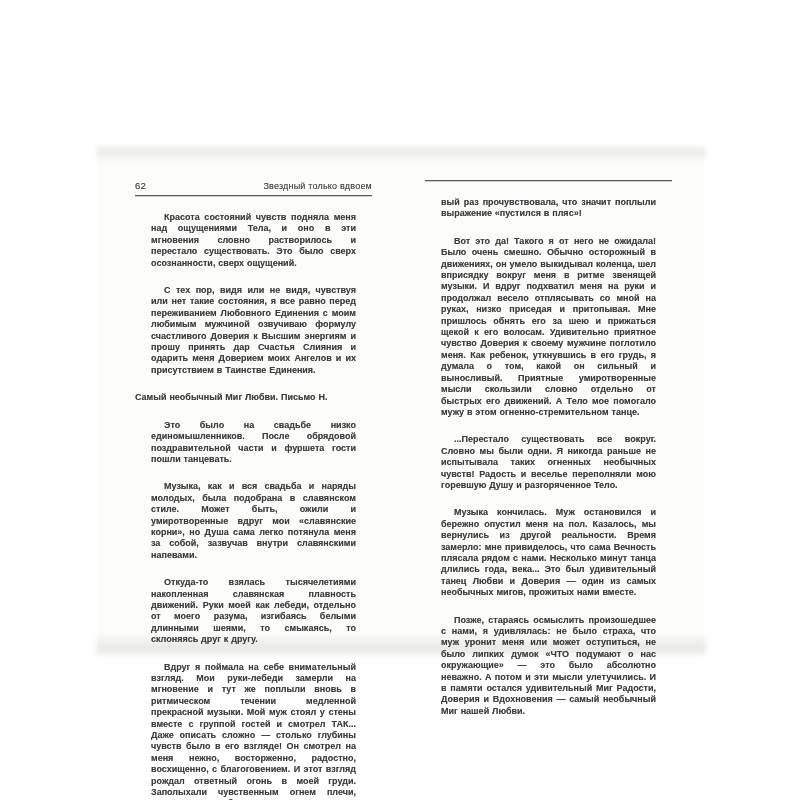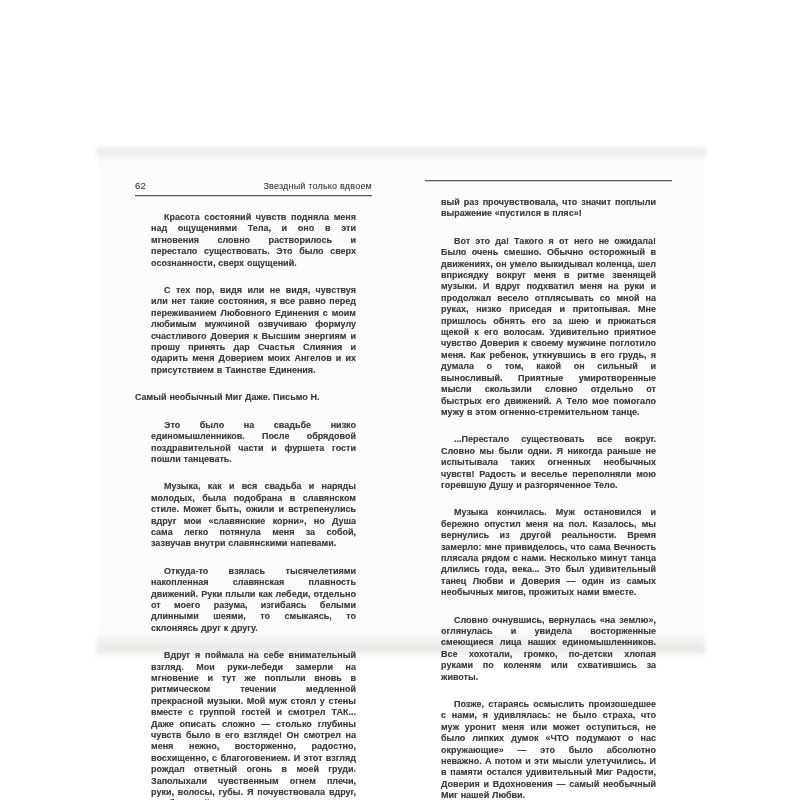--- a/index.html
+++ b/index.html
@@ -62,32 +62,31 @@
 
   <div class="page left">
     <div class="pagehead">
       <span class="pnum">62</span>
       <span class="rtitle">Звездный только вдвоем</span>
     </div>
     <div class="rule"></div>
     <div class="body">
         <p class="indent">Красота состояний чувств подняла меня над ощущениями Тела, и оно в эти мгновения словно растворилось и перестало существовать. Это было сверх осознанности, сверх ощущений.</p>
         <p class="indent">С тех пор, видя или не видя, чувствуя или нет такие состояния, я все равно перед переживанием Любовного Единения с моим любимым мужчиной озвучиваю формулу счастливого Доверия к Высшим энергиям и прошу принять дар Счастья Слияния и одарить меня Доверием моих Ангелов и их присутствием в Таинстве Единения.</p>
-        <p class="heading">Самый необычный Миг Даже. Письмо Н.</p>
+        <p class="heading">Самый необычный Миг Любви. Письмо Н.</p>
         <p class="indent">Это было на свадьбе низко единомышленников. После обрядовой поздравительной части и фуршета гости пошли танцевать.</p>
-        <p class="indent">Музыка, как и вся свадьба и наряды молодых, была подобрана в славянском стиле. Может быть, ожили и встрепенулись вдруг мои «славянские корни», но Душа сама легко потянула меня за собой, зазвучав внутри славянскими напевами.</p>
-        <p class="indent">Откуда-то взялась тысячелетиями накопленная славянская плавность движений. Руки плыли как лебеди, отдельно от моего разума, изгибаясь белыми длинными шеями, то смыкаясь, то склоняясь друг к другу.</p>
+        <p class="indent">Музыка, как и вся свадьба и наряды молодых, была подобрана в славянском стиле. Может быть, ожили и умиротворенные вдруг мои «славянские корни», но Душа сама легко потянула меня за собой, зазвучав внутри славянскими напевами.</p>
+        <p class="indent">Откуда-то взялась тысячелетиями накопленная славянская плавность движений. Руки моей как лебеди, отдельно от моего разума, изгибаясь белыми длинными шеями, то смыкаясь, то склоняясь друг к другу.</p>
         <p class="indent">Вдруг я поймала на себе внимательный взгляд. Мои руки-лебеди замерли на мгновение и тут же поплыли вновь в ритмическом течении медленной прекрасной музыки. Мой муж стоял у стены вместе с группой гостей и смотрел ТАК... Даже описать сложно — столько глубины чувств было в его взгляде! Он смотрел на меня нежно, восторженно, радостно, восхищенно, с благоговением. И этот взгляд рождал ответный огонь в моей груди. Заполыхали чувственным огнем плечи, руки, волосы, губы. Я почувствовала вдруг, что большой зал с нарядными гостями куда-то пропал. Был только этот любящий взгляд...</p>
       </div>
   </div>
 
   <div class="page right">
     <div class="rule"></div>
     <div class="body">
         <p class="noindent">вый раз прочувствовала, что значит поплыли выражение «пустился в пляс»!</p>
         <p class="indent">Вот это да! Такого я от него не ожидала! Было очень смешно. Обычно осторожный в движениях, он умело выкидывал коленца, шел вприсядку вокруг меня в ритме звенящей музыки. И вдруг подхватил меня на руки и продолжал весело отплясывать со мной на руках, низко приседая и притопывая. Мне пришлось обнять его за шею и прижаться щекой к его волосам. Удивительно приятное чувство Доверия к своему мужчине поглотило меня. Как ребенок, уткнувшись в его грудь, я думала о том, какой он сильный и выносливый. Приятные умиротворенные мысли скользили словно отдельно от быстрых его движений. А Тело мое помогало мужу в этом огненно-стремительном танце.</p>
         <p class="indent">...Перестало существовать все вокруг. Словно мы были одни. Я никогда раньше не испытывала таких огненных необычных чувств! Радость и веселье переполняли мою горевшую Душу и разгоряченное Тело.</p>
         <p class="indent">Музыка кончилась. Муж остановился и бережно опустил меня на пол. Казалось, мы вернулись из другой реальности. Время замерло: мне привиделось, что сама Вечность плясала рядом с нами. Несколько минут танца длились года, века... Это был удивительный танец Любви и Доверия — один из самых необычных мигов, прожитых нами вместе.</p>
-        <p class="indent">Словно очнувшись, вернулась «на землю», оглянулась и увидела восторженные смеющиеся лица наших единомышленников. Все хохотали, громко, по-детски хлопая руками по коленям или схватившись за животы.</p>
         <p class="indent">Позже, стараясь осмыслить произошедшее с нами, я удивлялась: не было страха, что муж уронит меня или может оступиться, не было липких думок «ЧТО подумают о нас окружающие» — это было абсолютно неважно. А потом и эти мысли улетучились. И в памяти остался удивительный Миг Радости, Доверия и Вдохновения — самый необычный Миг нашей Любви.</p>
       </div>
   </div>
 </div>
 
 </body></html>

